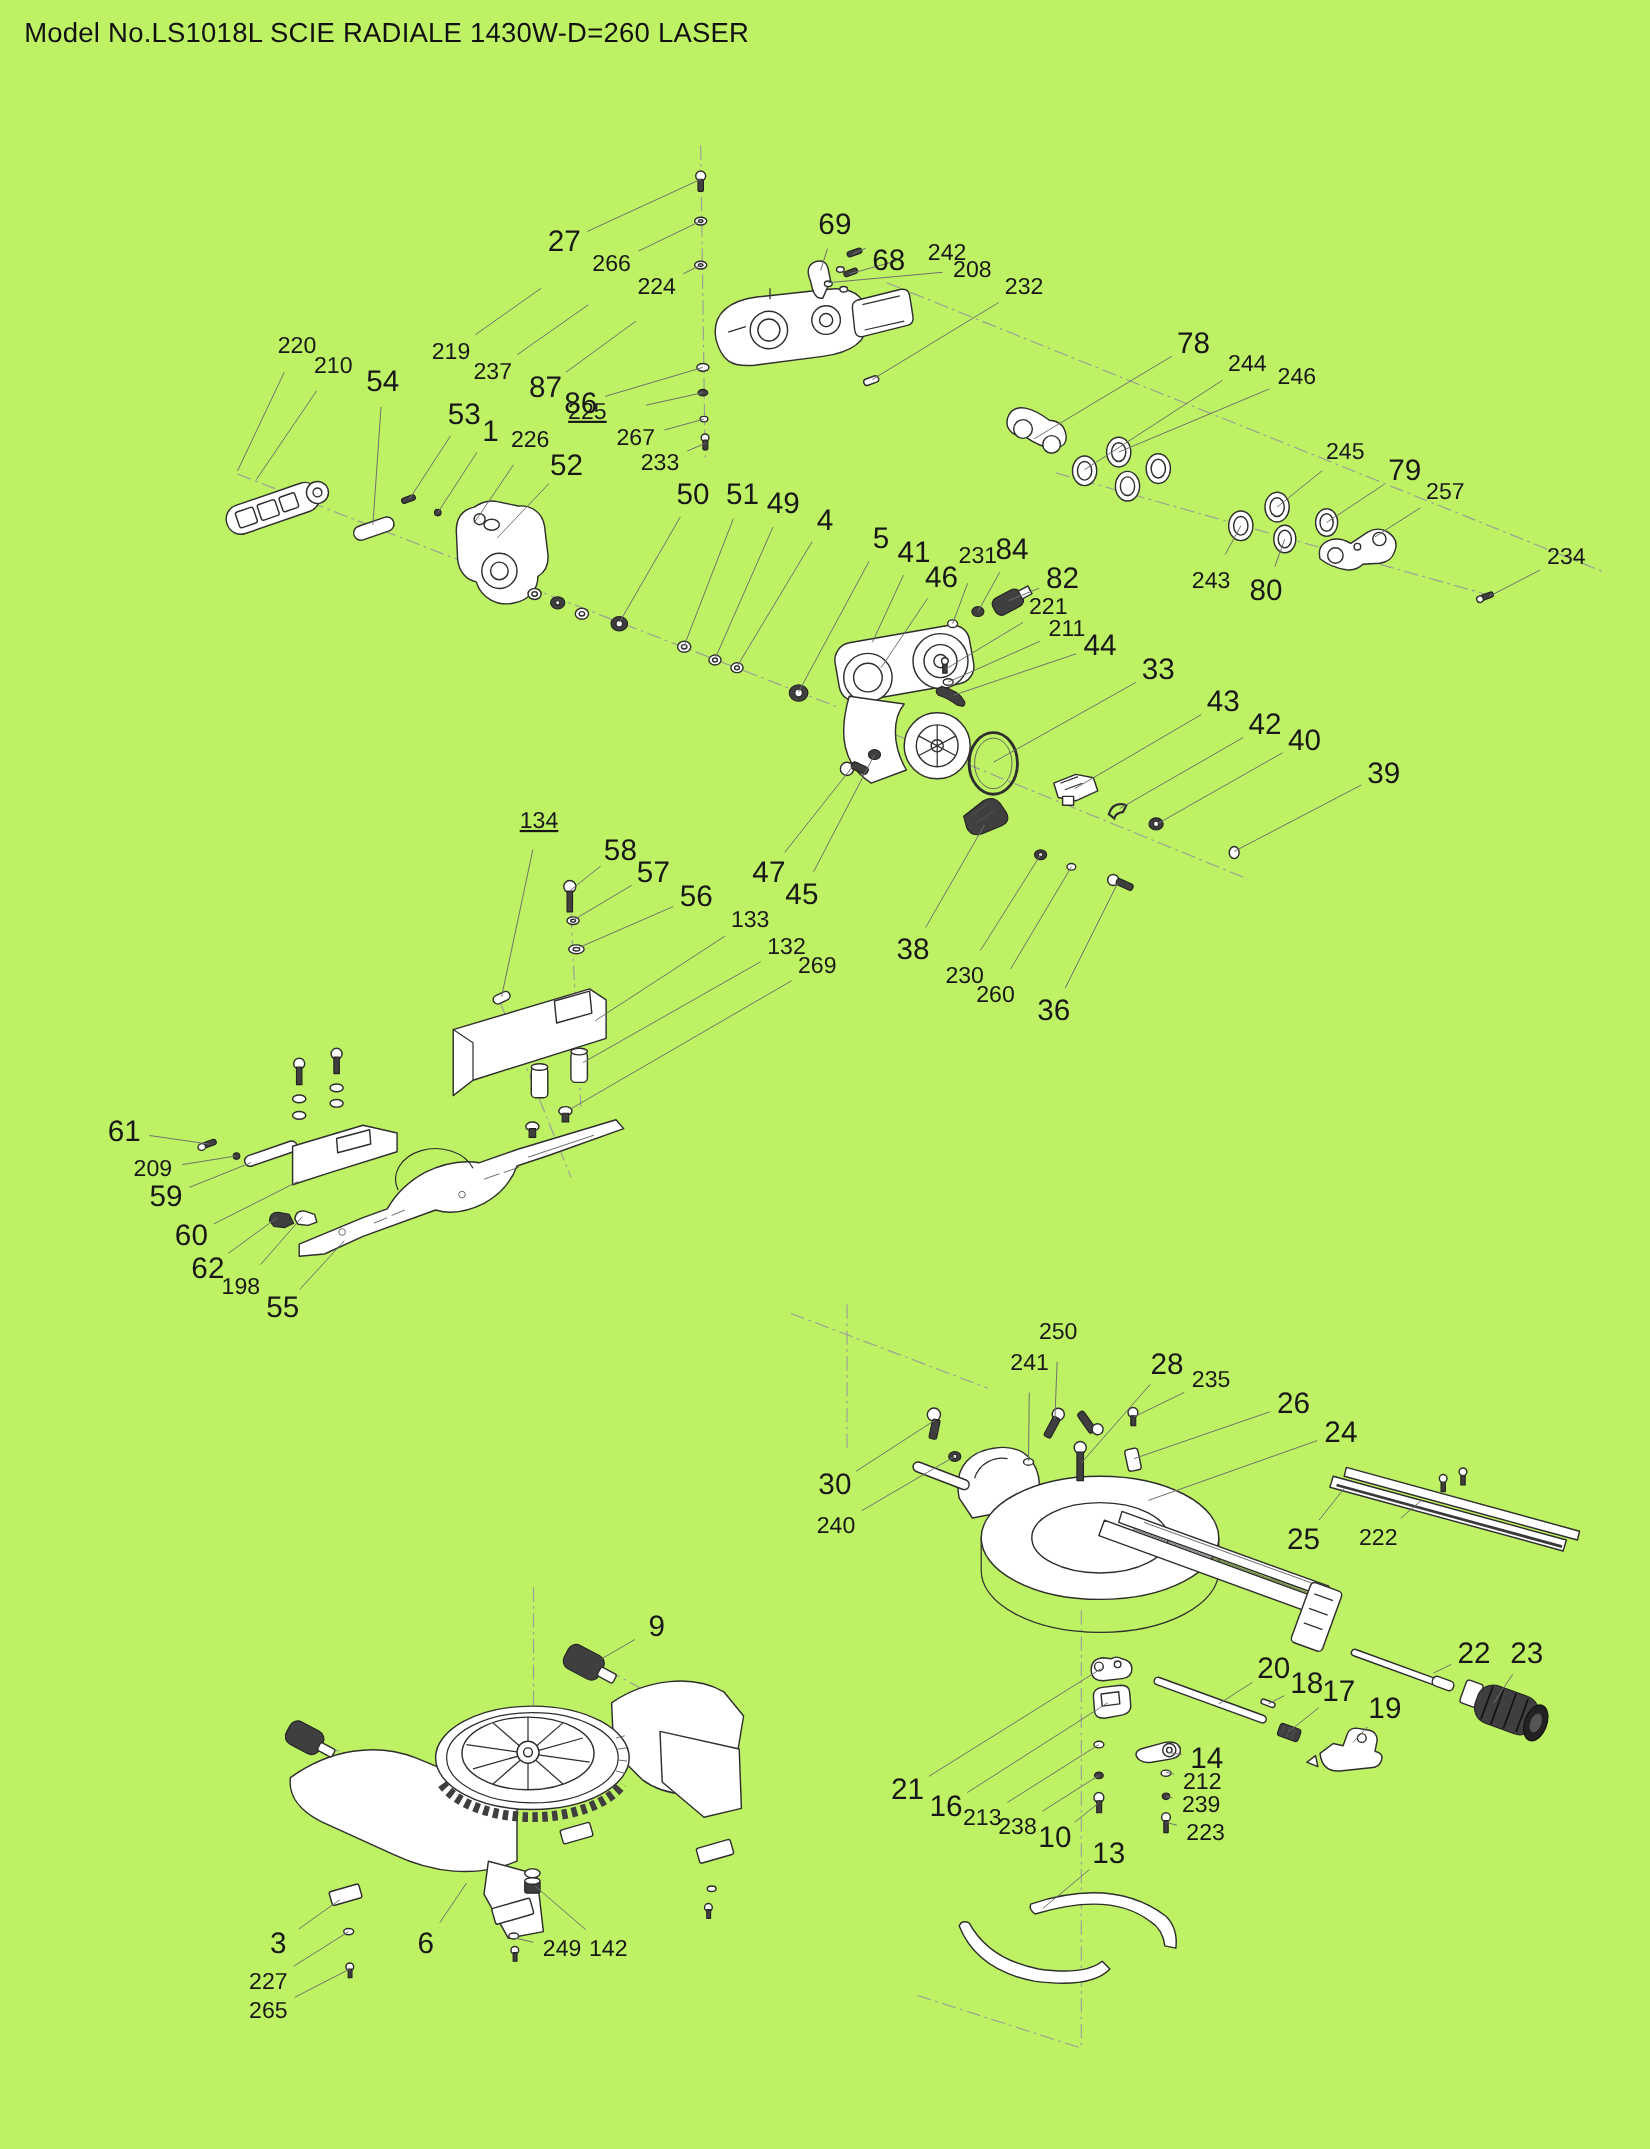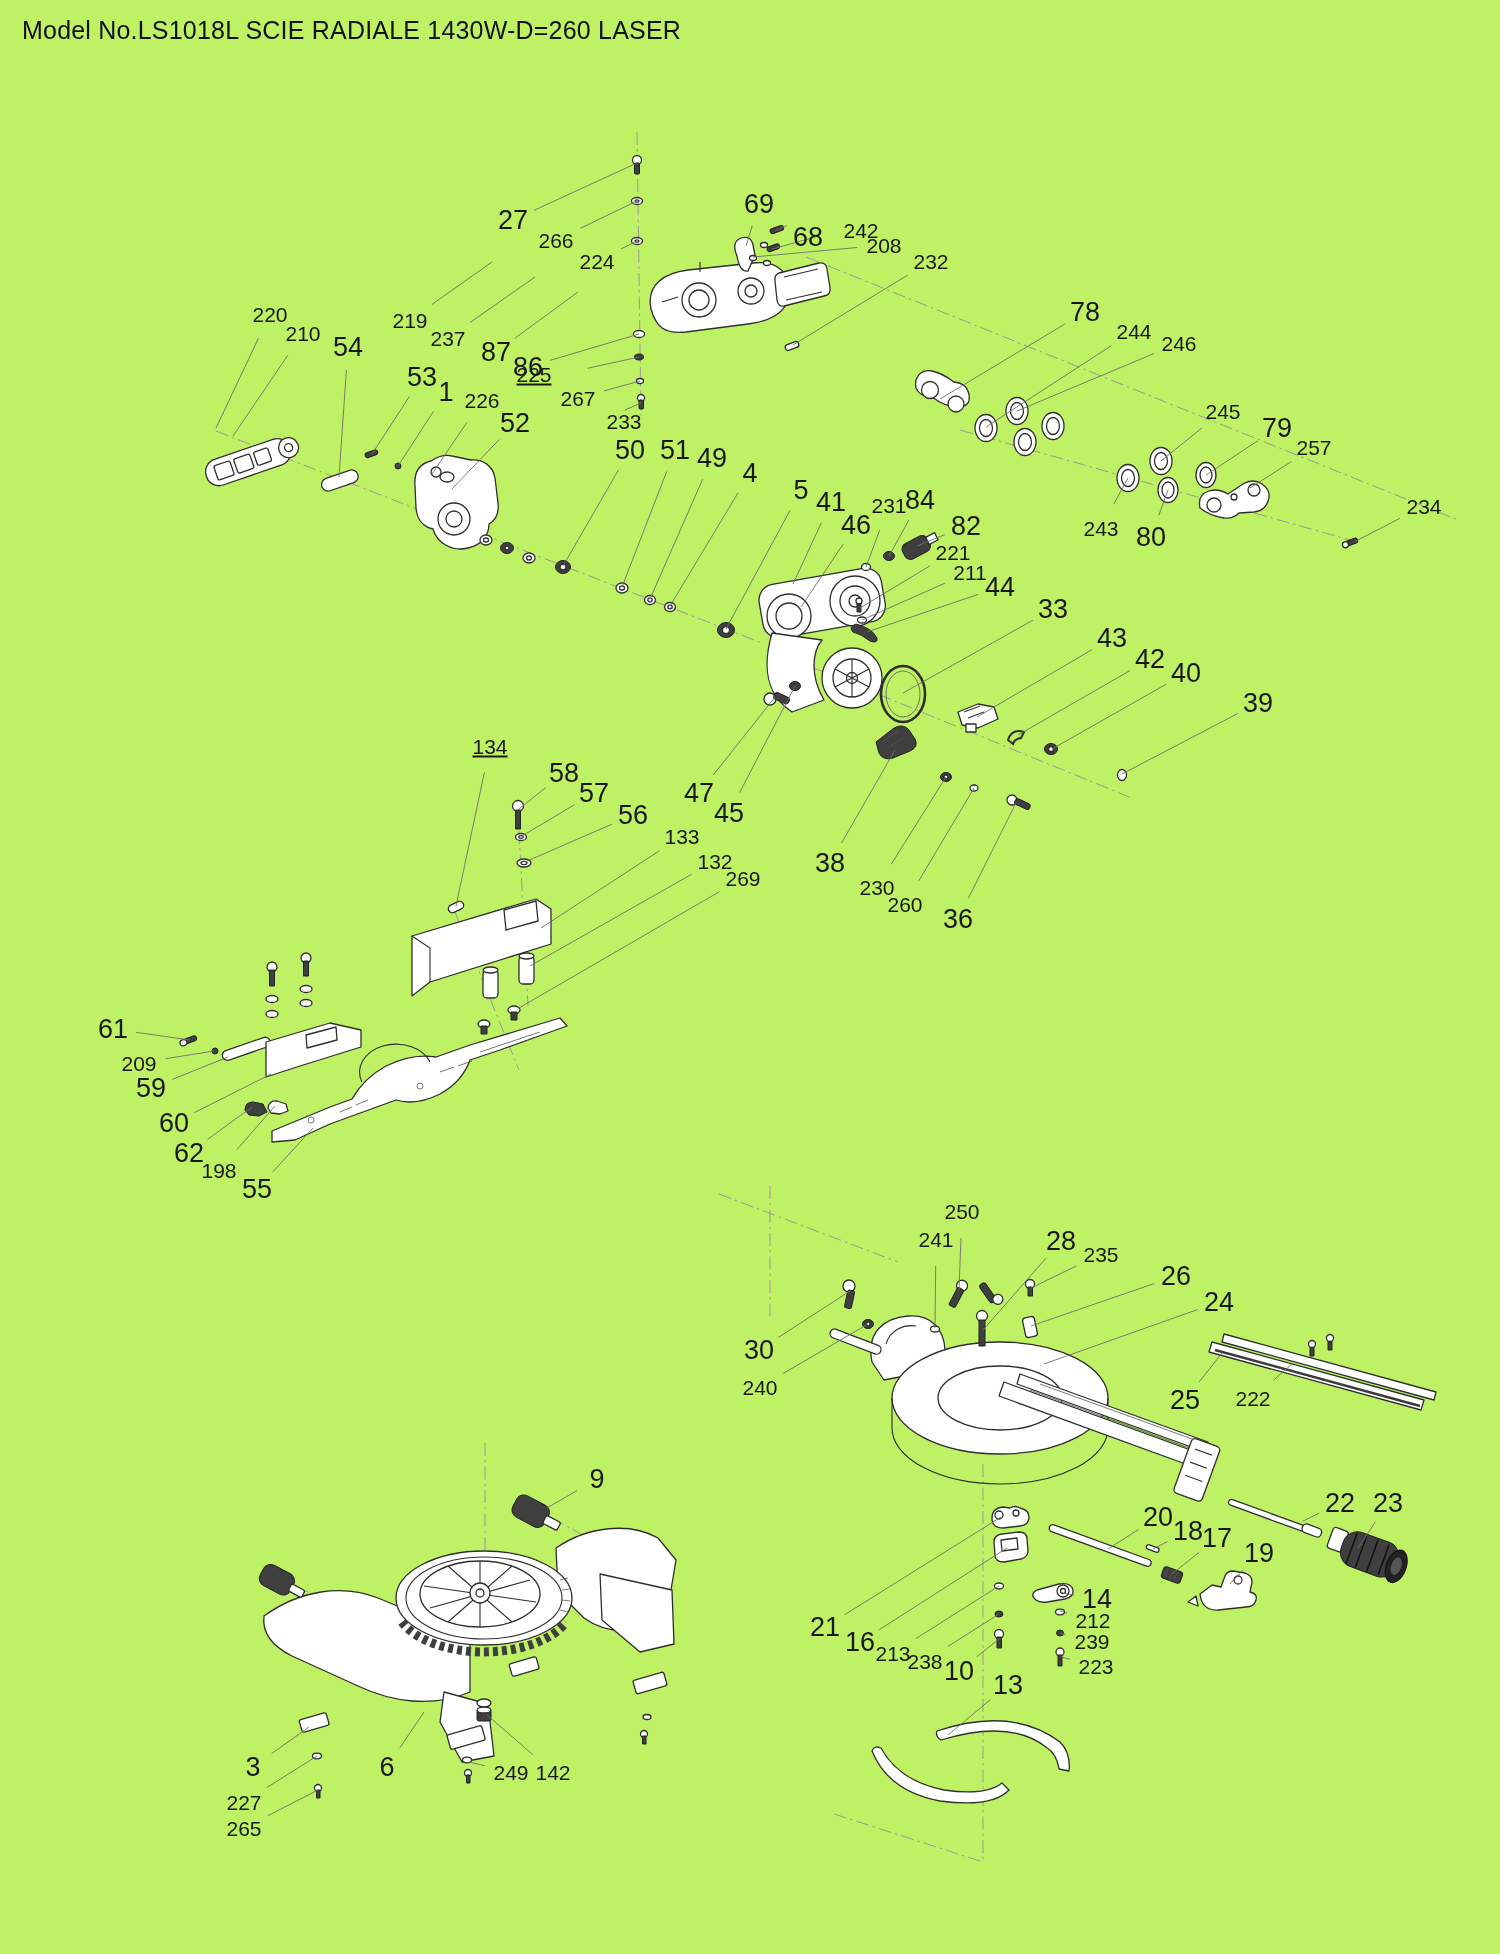--- a/index.html
+++ b/index.html
@@ -520,21 +520,21 @@
       <div class="part-label" style="left: 808px; top: 216px; margin-top: 21px;">68</div>
       <div class="part-label small" style="left: 841px; top: 230px; margin-left: 20px;">242</div>
       <div class="part-label small" style="left: 884px; top: 245px;">208</div>
       <div class="part-label small" style="left: 931px; top: 261px;">232</div>
       <div class="part-label small" style="left: 410px; top: 320px;">219</div>
       <div class="part-label small" style="left: 448px; top: 338px; text-align: right;">237</div>
       <div class="part-label" style="left: 496px; top: 352px;">87</div>
       <div class="part-label" style="left: 528px; top: 367px;">86</div>
       <div class="part-label small" style="left: 534px; top: 374px; text-decoration: underline;">225</div>
       <div class="part-label small" style="left: 578px; top: 398px;">267</div>
-      <div class="part-label small" style="left: 600px; top: 421px; margin-left: 24px;">233</div>
+      <div class="part-label small" style="left: 600px; top: 421px;">233</div>
       <div class="part-label small" style="left: 270px; top: 314px;">220</div>
       <div class="part-label small" style="left: 303px; top: 333px;">210</div>
       <div class="part-label" style="left: 348px; top: 347px;">54</div>
       <div class="part-label" style="left: 422px; top: 377px;">53</div>
       <div class="part-label" style="left: 446px; top: 392px;">1</div>
       <div class="part-label small" style="left: 482px; top: 400px;">226</div>
       <div class="part-label" style="left: 515px; top: 423px;">52</div>
       <div class="part-label" style="left: 1085px; top: 312px;">78</div>
       <div class="part-label small" style="left: 1134px; top: 331px;">244</div>
       <div class="part-label small" style="left: 1179px; top: 343px;">246</div>

